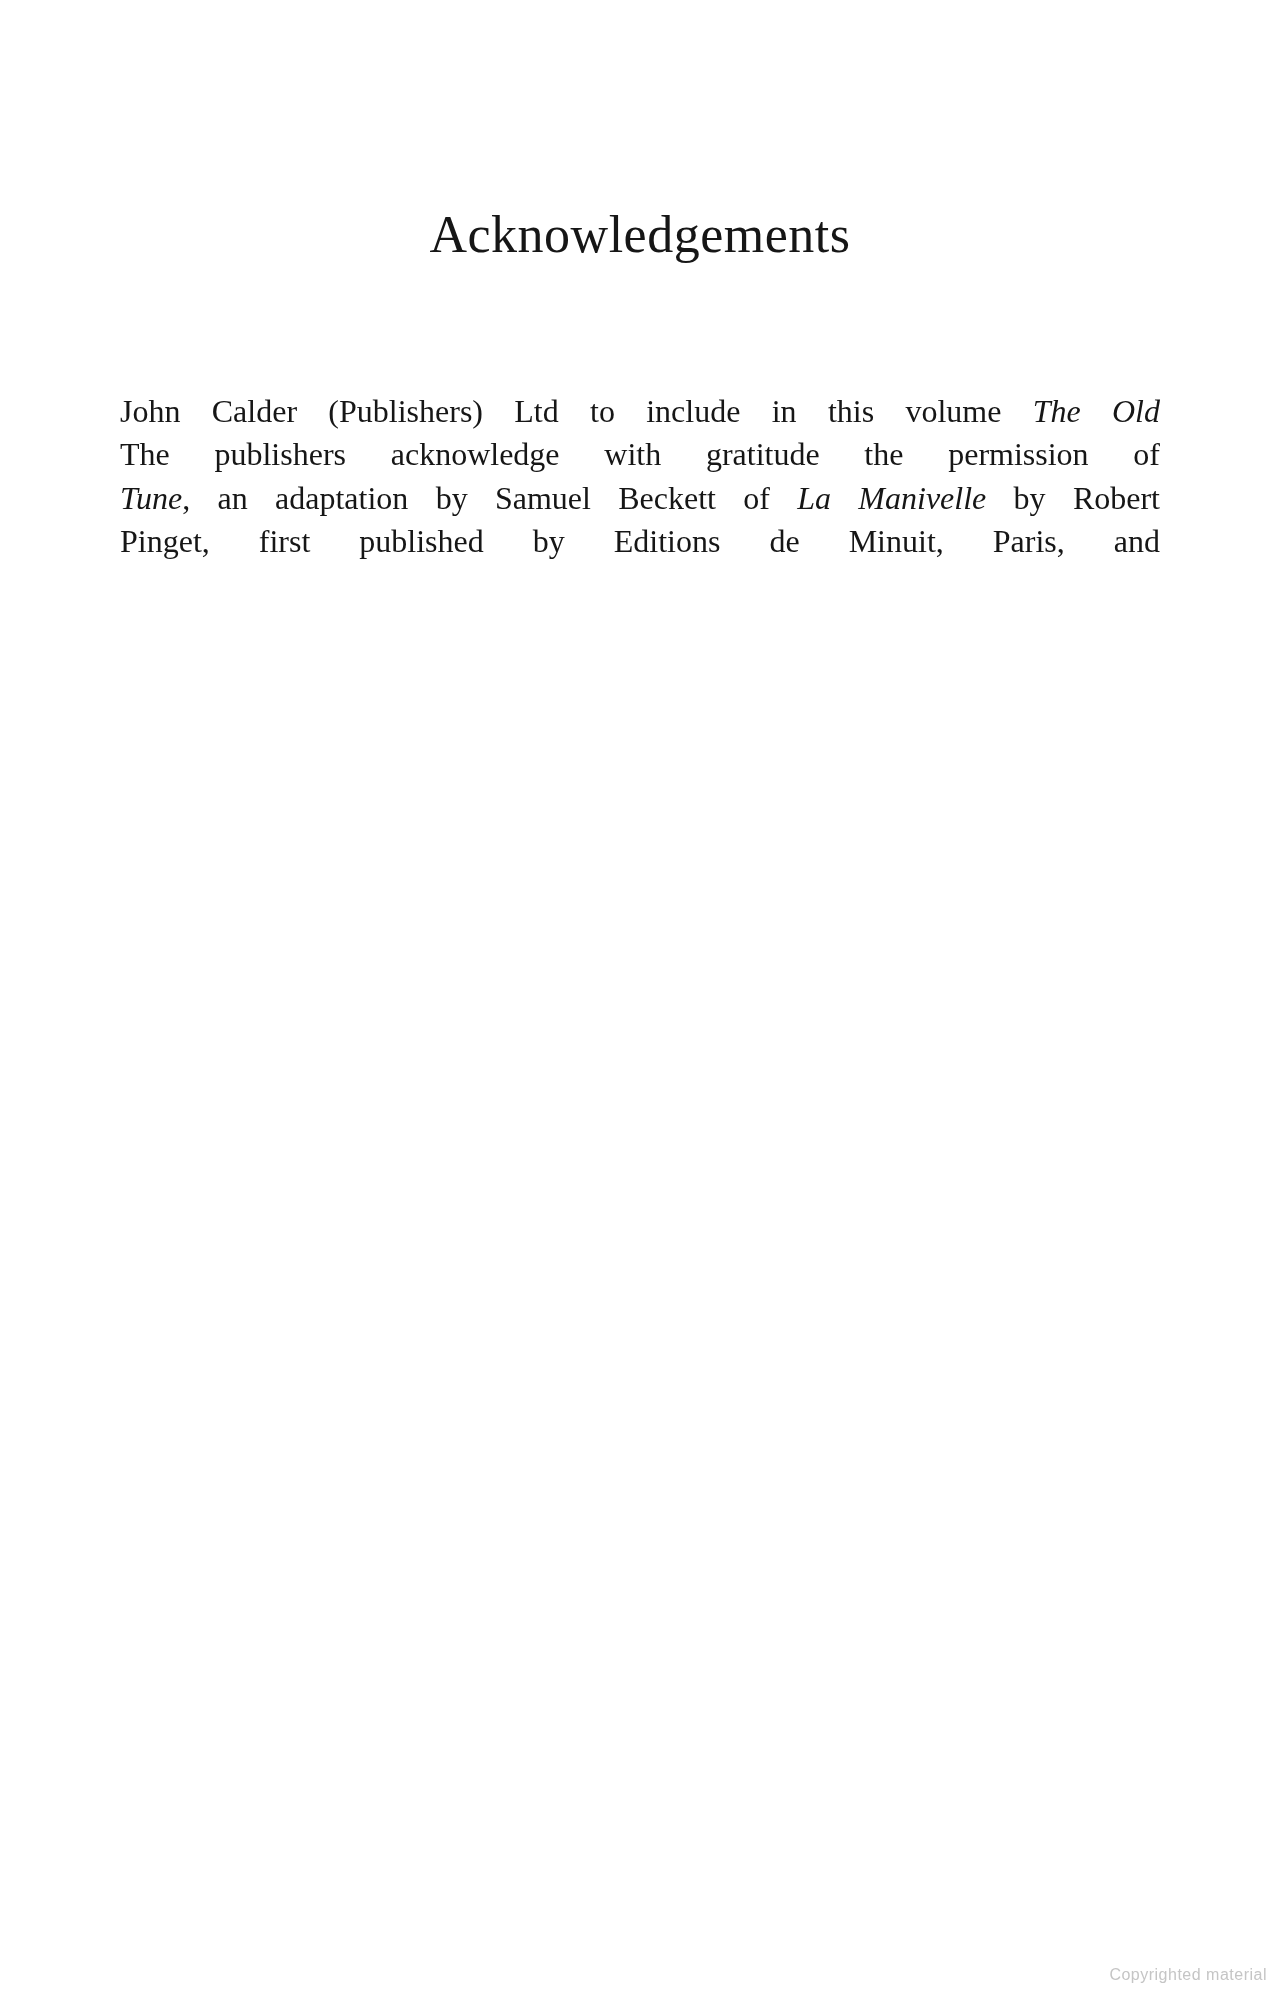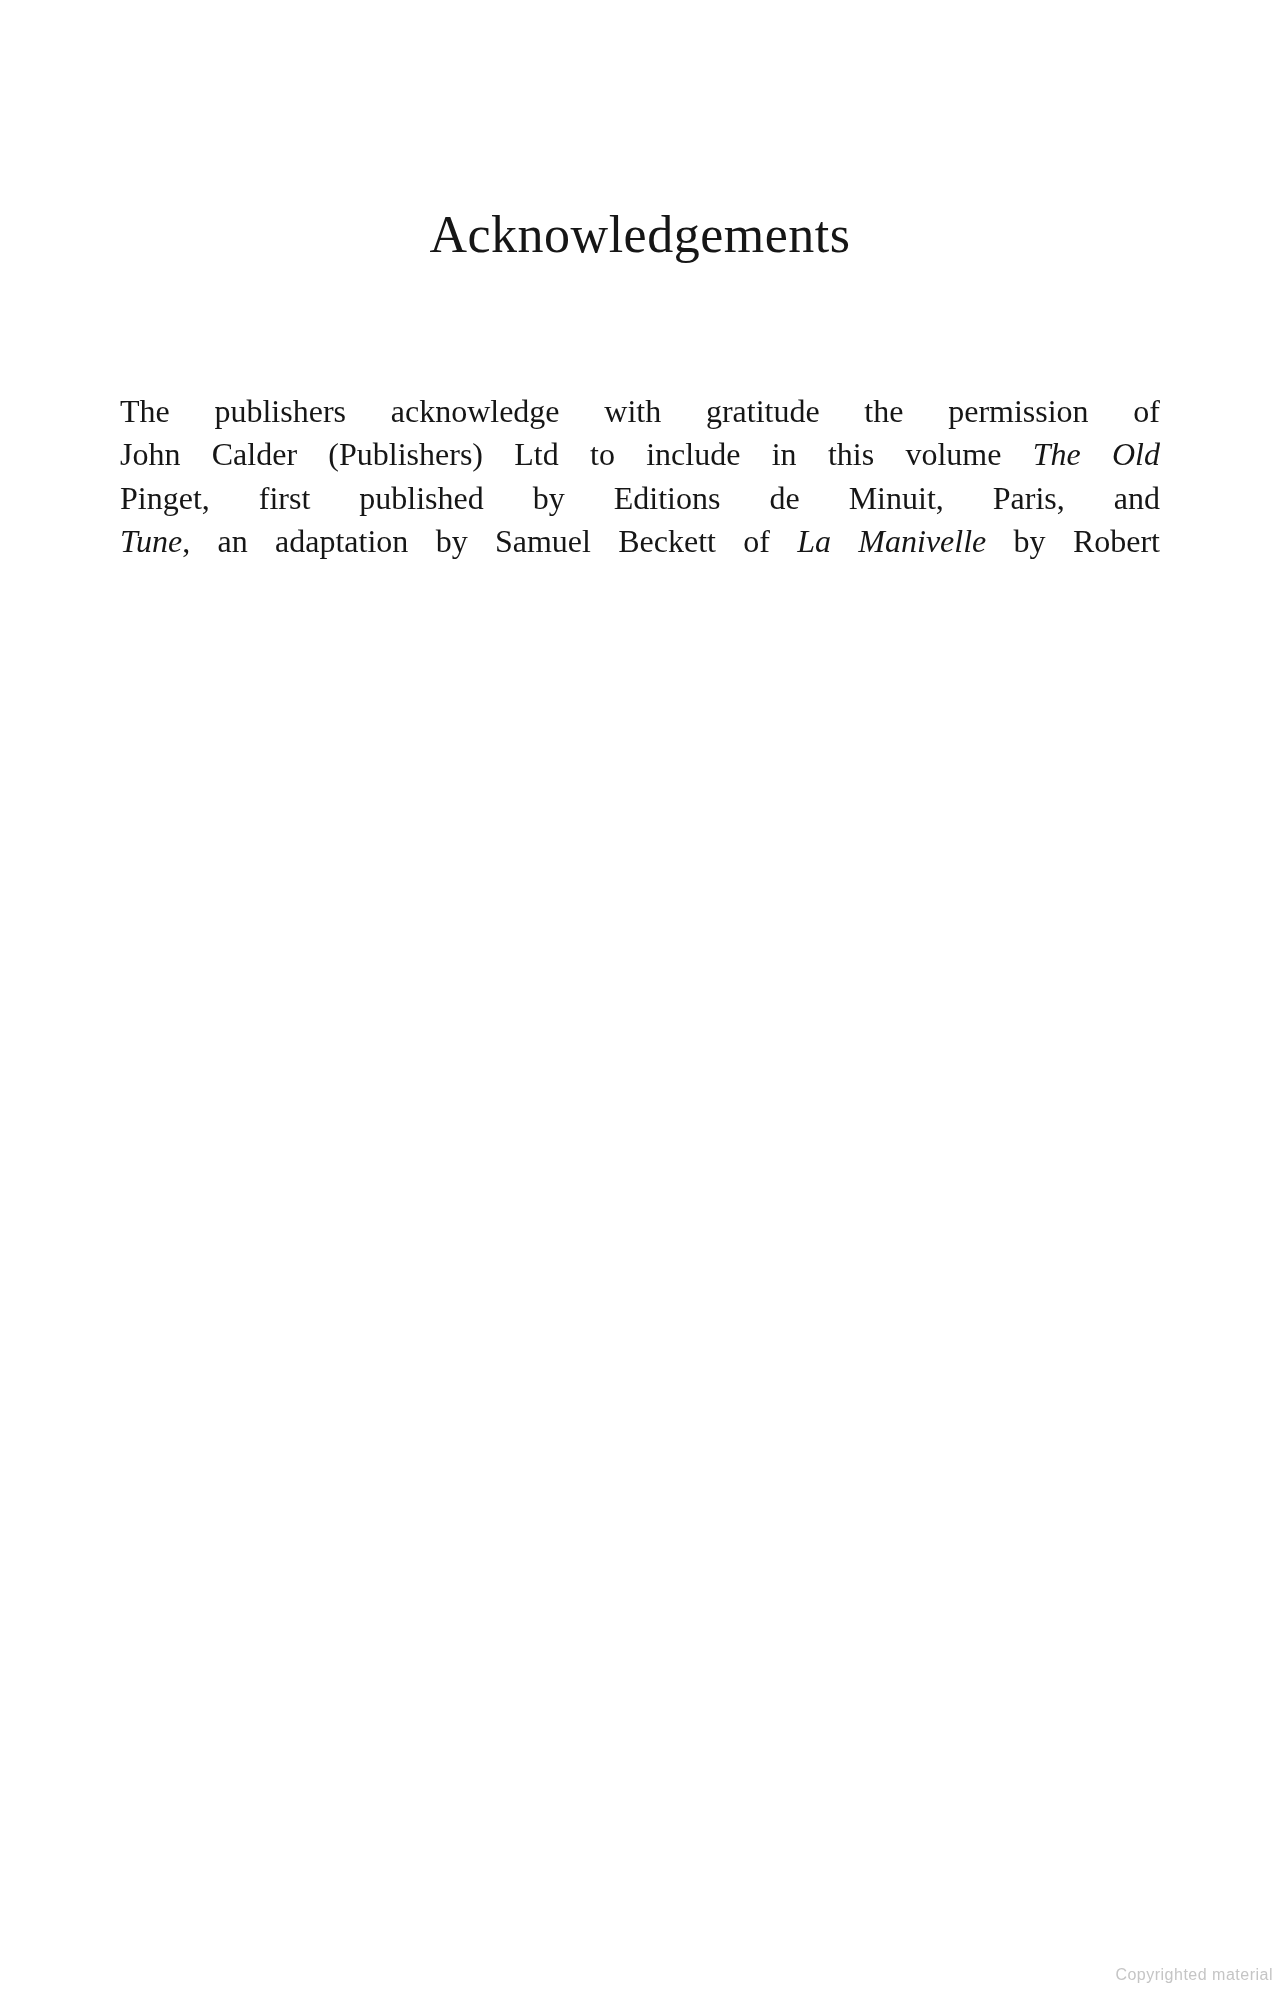--- a/index.html
+++ b/index.html
@@ -37,50 +37,50 @@
       text-align: left;
     }
     .line.justify {
       text-align: justify;
       text-align-last: justify;
     }
     .italic { font-style: italic; }
     .watermark {
       position: absolute;
       top: 1966px;
-      right: 7px;
+      right: 13px;
       font-family: "Liberation Sans", "DejaVu Sans", sans-serif;
       font-size: 16px;
       color: #c5c5c5;
       letter-spacing: 0.5px;
     }
   </style>
 </head>
 <body>
 
 <div class="page">
 
   <h1 class="title">Acknowledgements</h1>
 
   <div class="paragraph">
 
     <div class="line justify">
+      <span>John Calder (Publishers) Ltd to include in this volume </span><span class="italic">The Old</span>
+    </div>
+
+    <div class="line justify">
       <span>The publishers acknowledge with gratitude the permission of</span>
     </div>
 
     <div class="line justify">
-      <span>John Calder (Publishers) Ltd to include in this volume </span><span class="italic">The Old</span>
+      <span class="italic">Tune</span><span>, an adaptation by Samuel Beckett of </span><span class="italic">La Manivelle</span><span> by Robert</span>
     </div>
 
     <div class="line justify">
       <span>Pinget, first published by Editions de Minuit, Paris, and</span>
-    </div>
-
-    <div class="line justify">
-      <span class="italic">Tune</span><span>, an adaptation by Samuel Beckett of </span><span class="italic">La Manivelle</span><span> by Robert</span>
     </div>
 
 
   </div>
 
   <div class="watermark">Copyrighted material</div>
 
 </div>
 
 </body></html>

